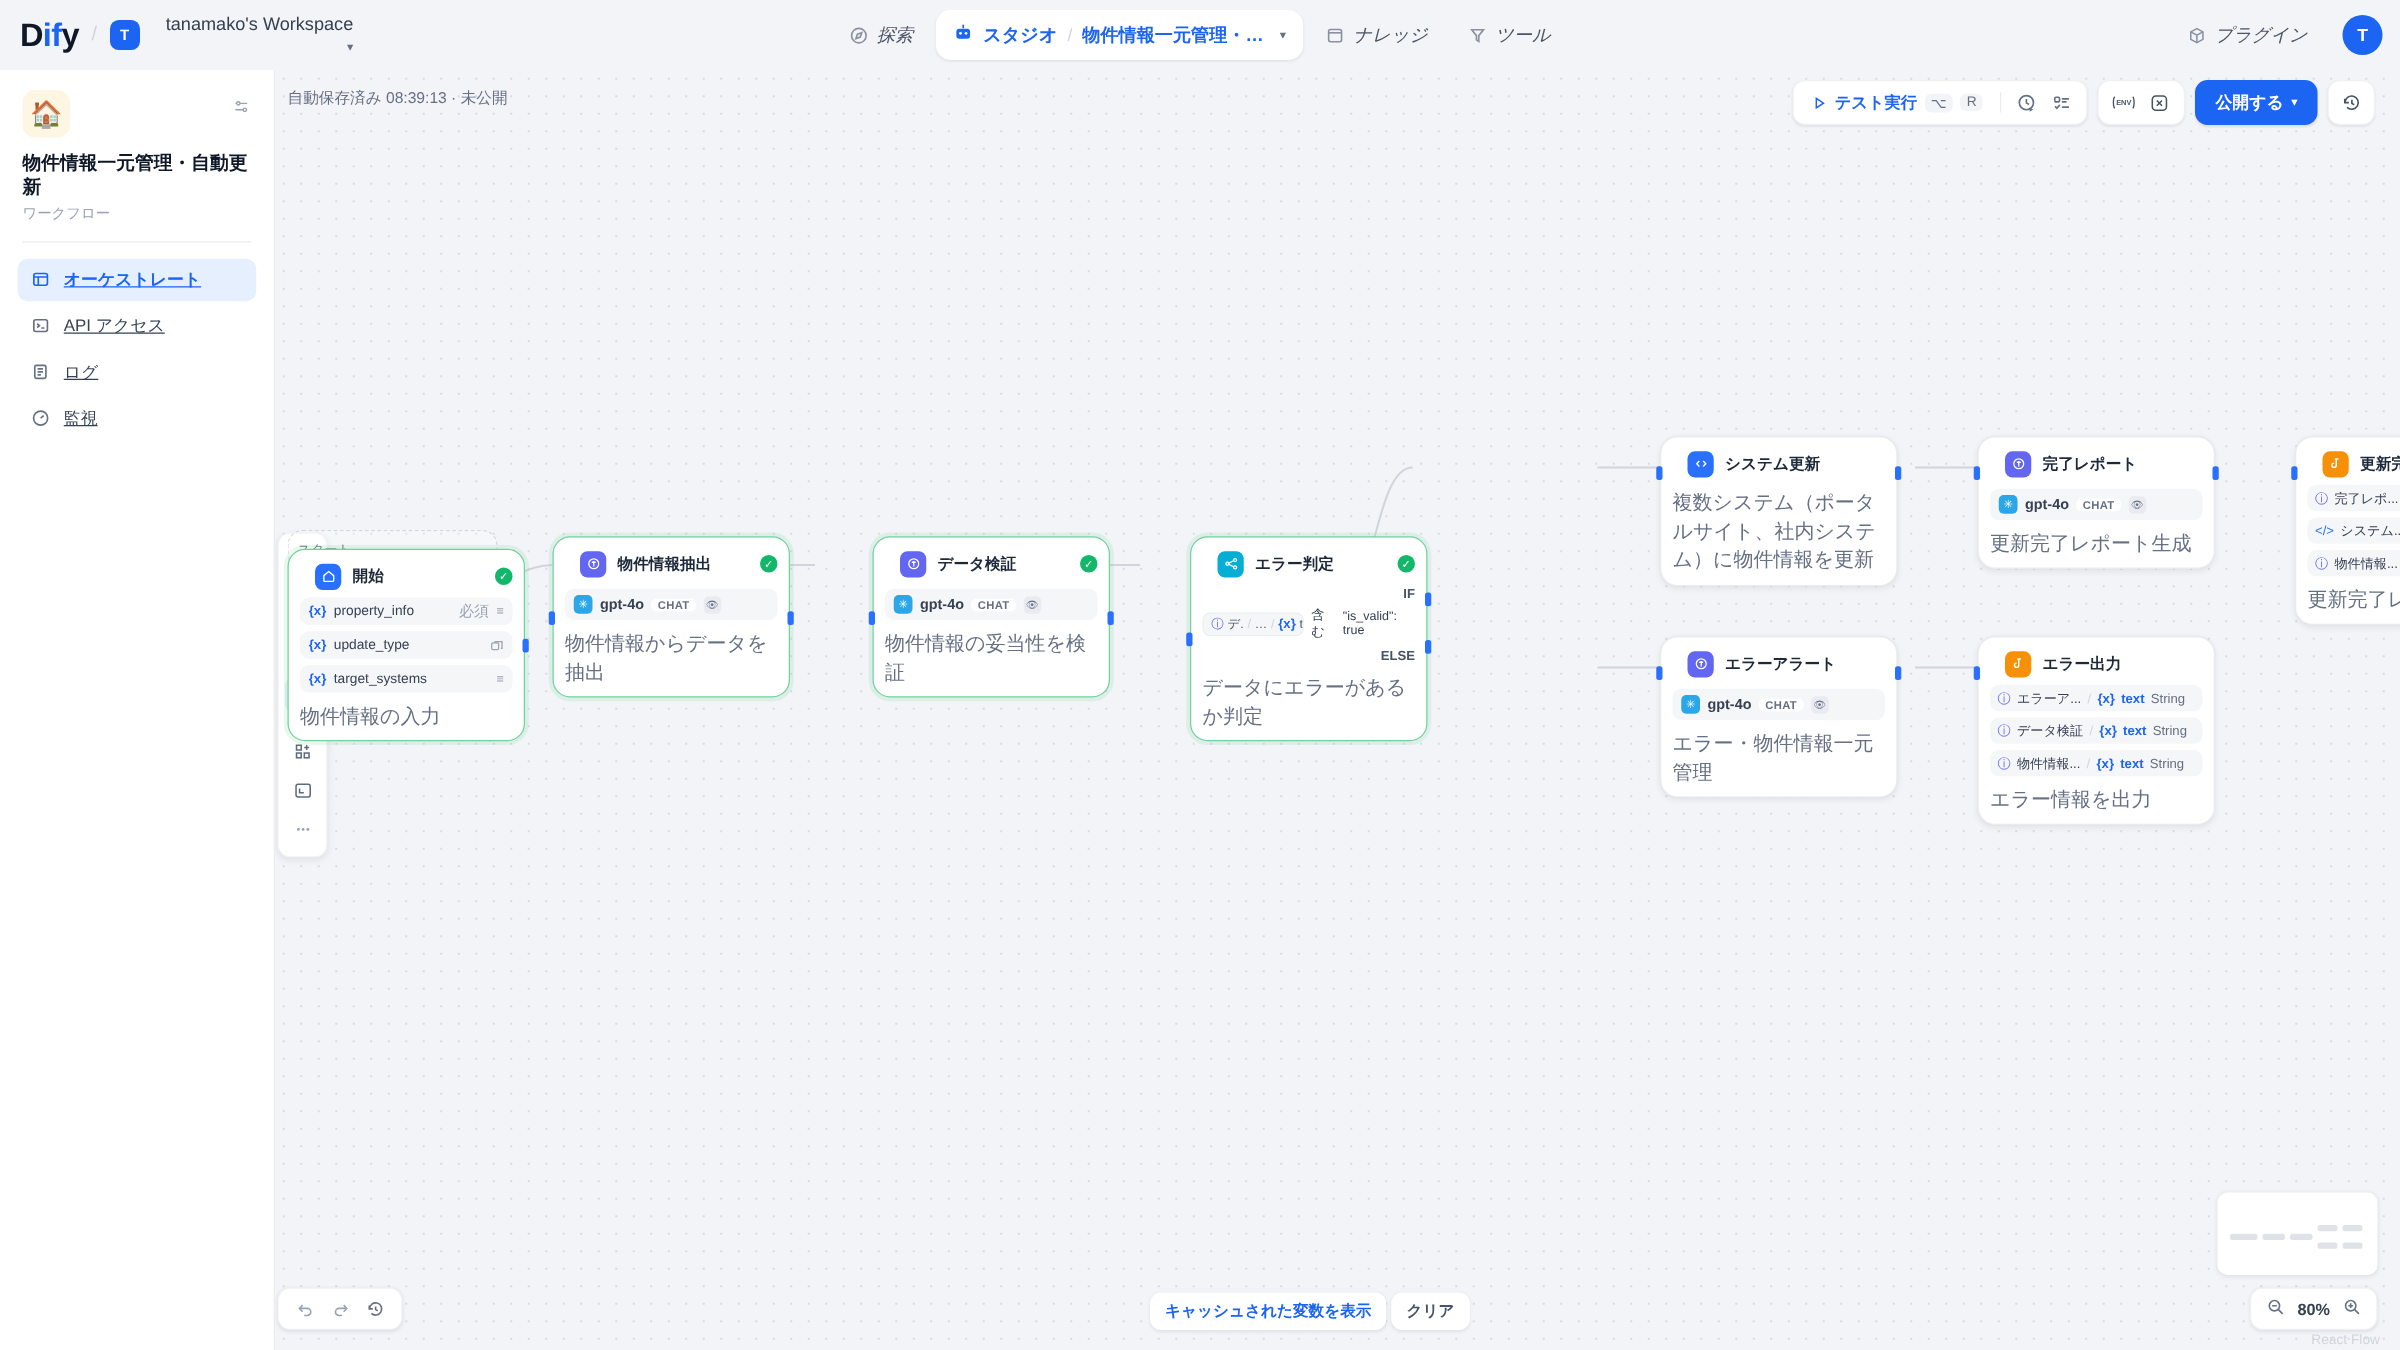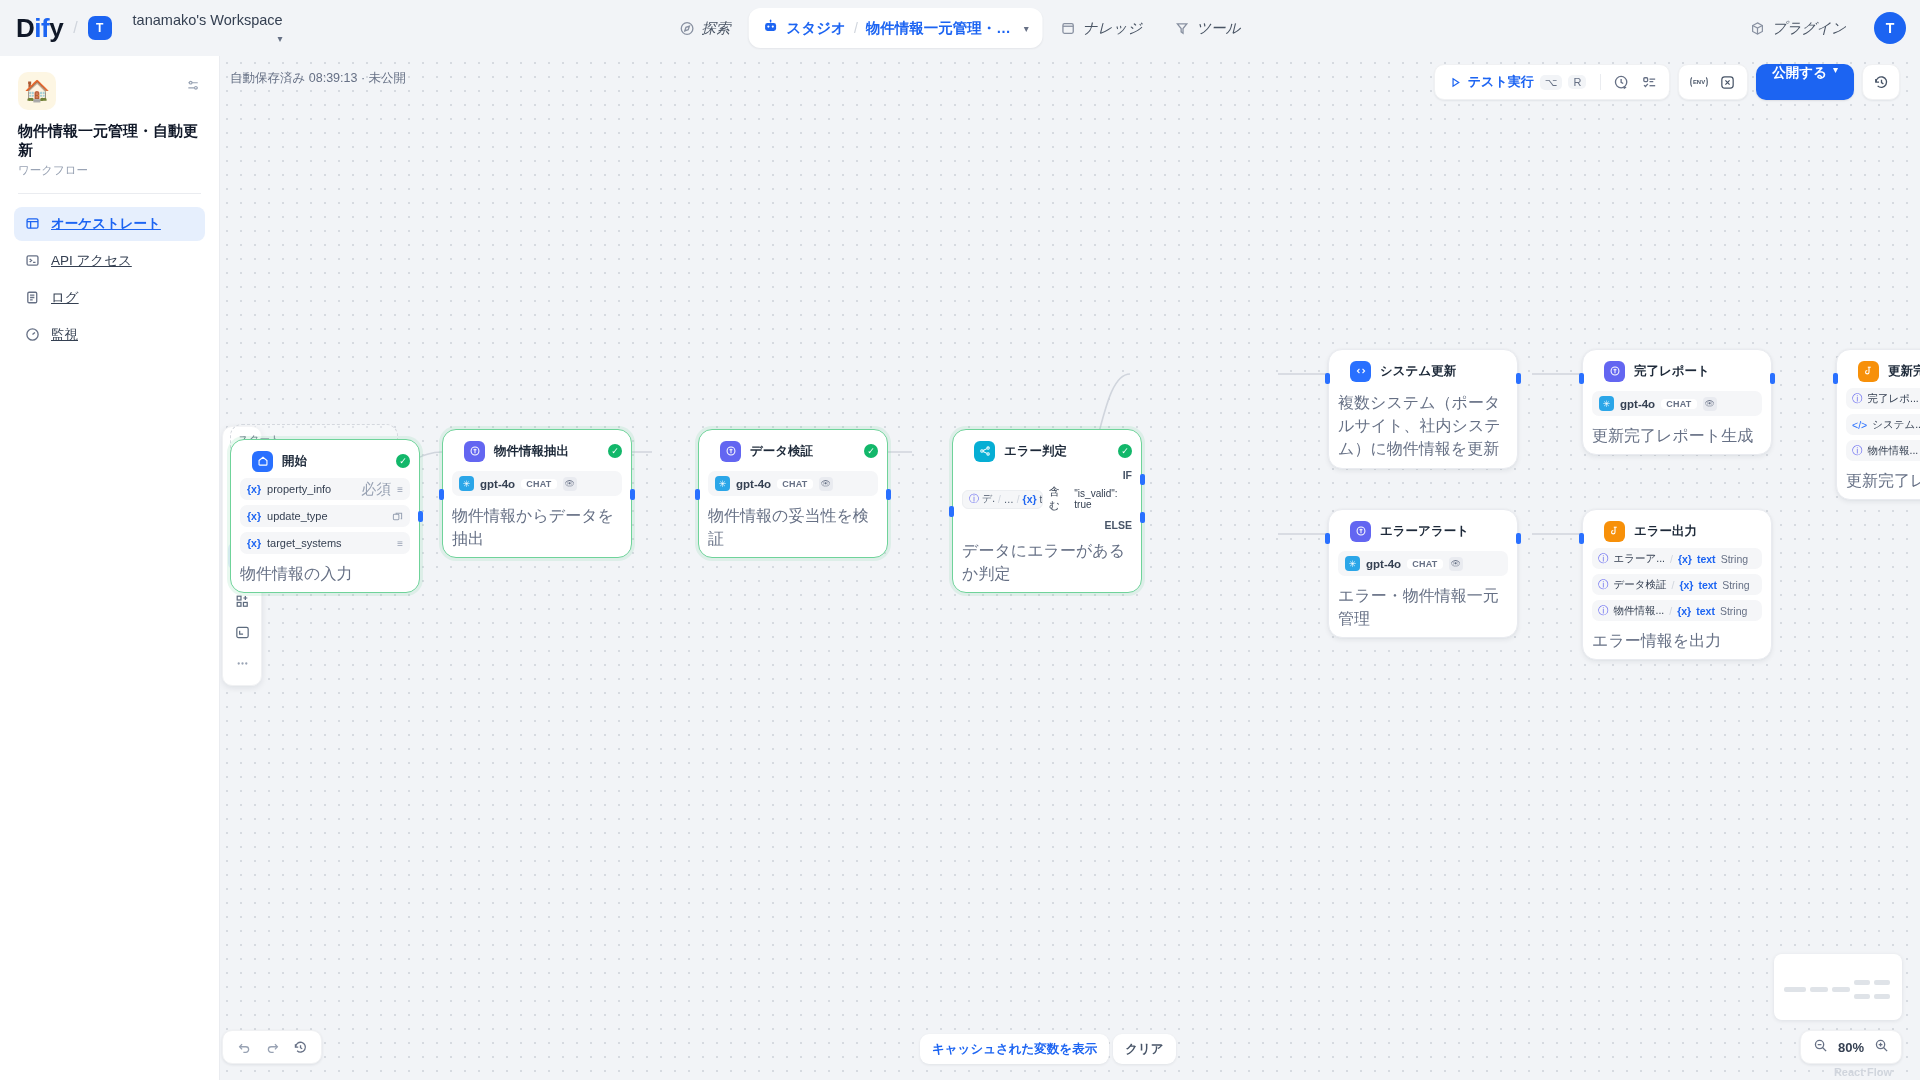--- a/index.html
+++ b/index.html
@@ -122,21 +122,21 @@
     background: #f2f4f7; border-radius: 5px; padding: 1px 5px;
     font-size: 11px; color: #667085; font-weight: 500;
   }
   .vdiv { width: 1px; height: 16px; background: #eaecf0; margin: 0 6px; }
   .ticon {
     width: 28px; height: 28px; border-radius: 7px;
     display: flex; align-items: center; justify-content: center; color: #667085;
   }
   .pub-btn {
     background: #1c64f2; color: #fff; border-radius: 10px; height: 36px;
-    display: flex; align-items: flex-start; gap: 6px; padding: 0 16px;
+    display: flex; align-items: center; gap: 6px; padding: 0 16px;
     font-size: 13.5px; font-weight: 600;
     box-shadow: 0 1px 2px rgba(16,24,40,.1);
   }
   
   .lefttools {
     position: absolute; left: 2px; top: 370px;
     width: 40px; background: #fff; border-radius: 10px;
     padding: 8px 0; box-shadow: 0 2px 6px rgba(16,24,40,.09);
     border: 1px solid #f0f1f3;
     display: flex; flex-direction: column; align-items: center; gap: 3px;
@@ -178,22 +178,22 @@
     box-shadow: 0 1px 3px rgba(16,24,40,.09); border: 1px solid #f0f1f3;
     font-size: 13px; color: #354052; font-weight: 600;
   }
   .minimap {
     position: absolute; right: 18px; bottom: 60px;
     width: 128px; height: 66px; background: #fff; border-radius: 8px;
     box-shadow: 0 1px 4px rgba(16,24,40,.09); overflow: hidden;
   }
   .mm-bar { position: absolute; height: 5px; border-radius: 2px; background: #dfe3e8; }
   .rf-watermark {
-    position: absolute; right: 28px; bottom: 2px;
-    font-size: 11px; color: #d0d5dd; font-weight: 700; text-align: center;
+    position: absolute; right: 16px; bottom: 2px;
+    font-size: 11px; color: #d0d5dd; font-weight: 400; text-align: center;
   }
   
   .node {
     position: absolute; background: #fff; border-radius: 14px;
     border: 1px solid #e9ebf0;
     box-shadow: 0 2px 5px rgba(16,24,40,.07), 0 0 0 1px rgba(16,24,40,.01);
     padding: 9px 9px 7px 9px;
   }
   .node.sel { border: 1.5px solid #6fd39a; box-shadow: 0 0 0 3px rgba(111,211,154,.16); }
   .node-head { display: flex; align-items: center; gap: 9px; height: 24px; padding-left: 12px; }
@@ -217,21 +217,21 @@
     font-size: 9px; color: #667085; font-weight: 600; letter-spacing: .3px; }
   .m-eye { width: 14px; height: 14px; border-radius: 4px; background: #e9ebf0;
     display:flex;align-items:center;justify-content:center; color:#667085; font-size:8px; }
   .ndesc { margin-top: 8px; font-size: 16px; color: #667085; line-height: 1.45; }
   .var-row {
     margin-top: 5px; background: #f5f6f8; border-radius: 7px; height: 22px;
     display: flex; align-items: center; gap: 6px; padding: 0 7px;
     font-size: 11px; color: #354052;
   }
   .vx { color: #1c64f2; font-weight: 700; font-size: 10.5px; }
-  .vreq { margin-left: auto; font-size: 15px; color: #98a2b3; }
+  .vreq { margin-left: auto; font-size: 12px; color: #98a2b3; }
   .vtail { color: #98a2b3; font-size: 10px; display:flex; }
   .group-label {
     position: absolute; font-size: 10.5px; color: #667085;
   }
   .group-box {
     position: absolute; border: 1px dashed #d4d8de; border-radius: 12px;
     background: rgba(255,255,255,.25);
   }
   
   .if-label { text-align: right; font-size: 10.5px; font-weight: 700; color: #475467; margin-top: 6px; }

